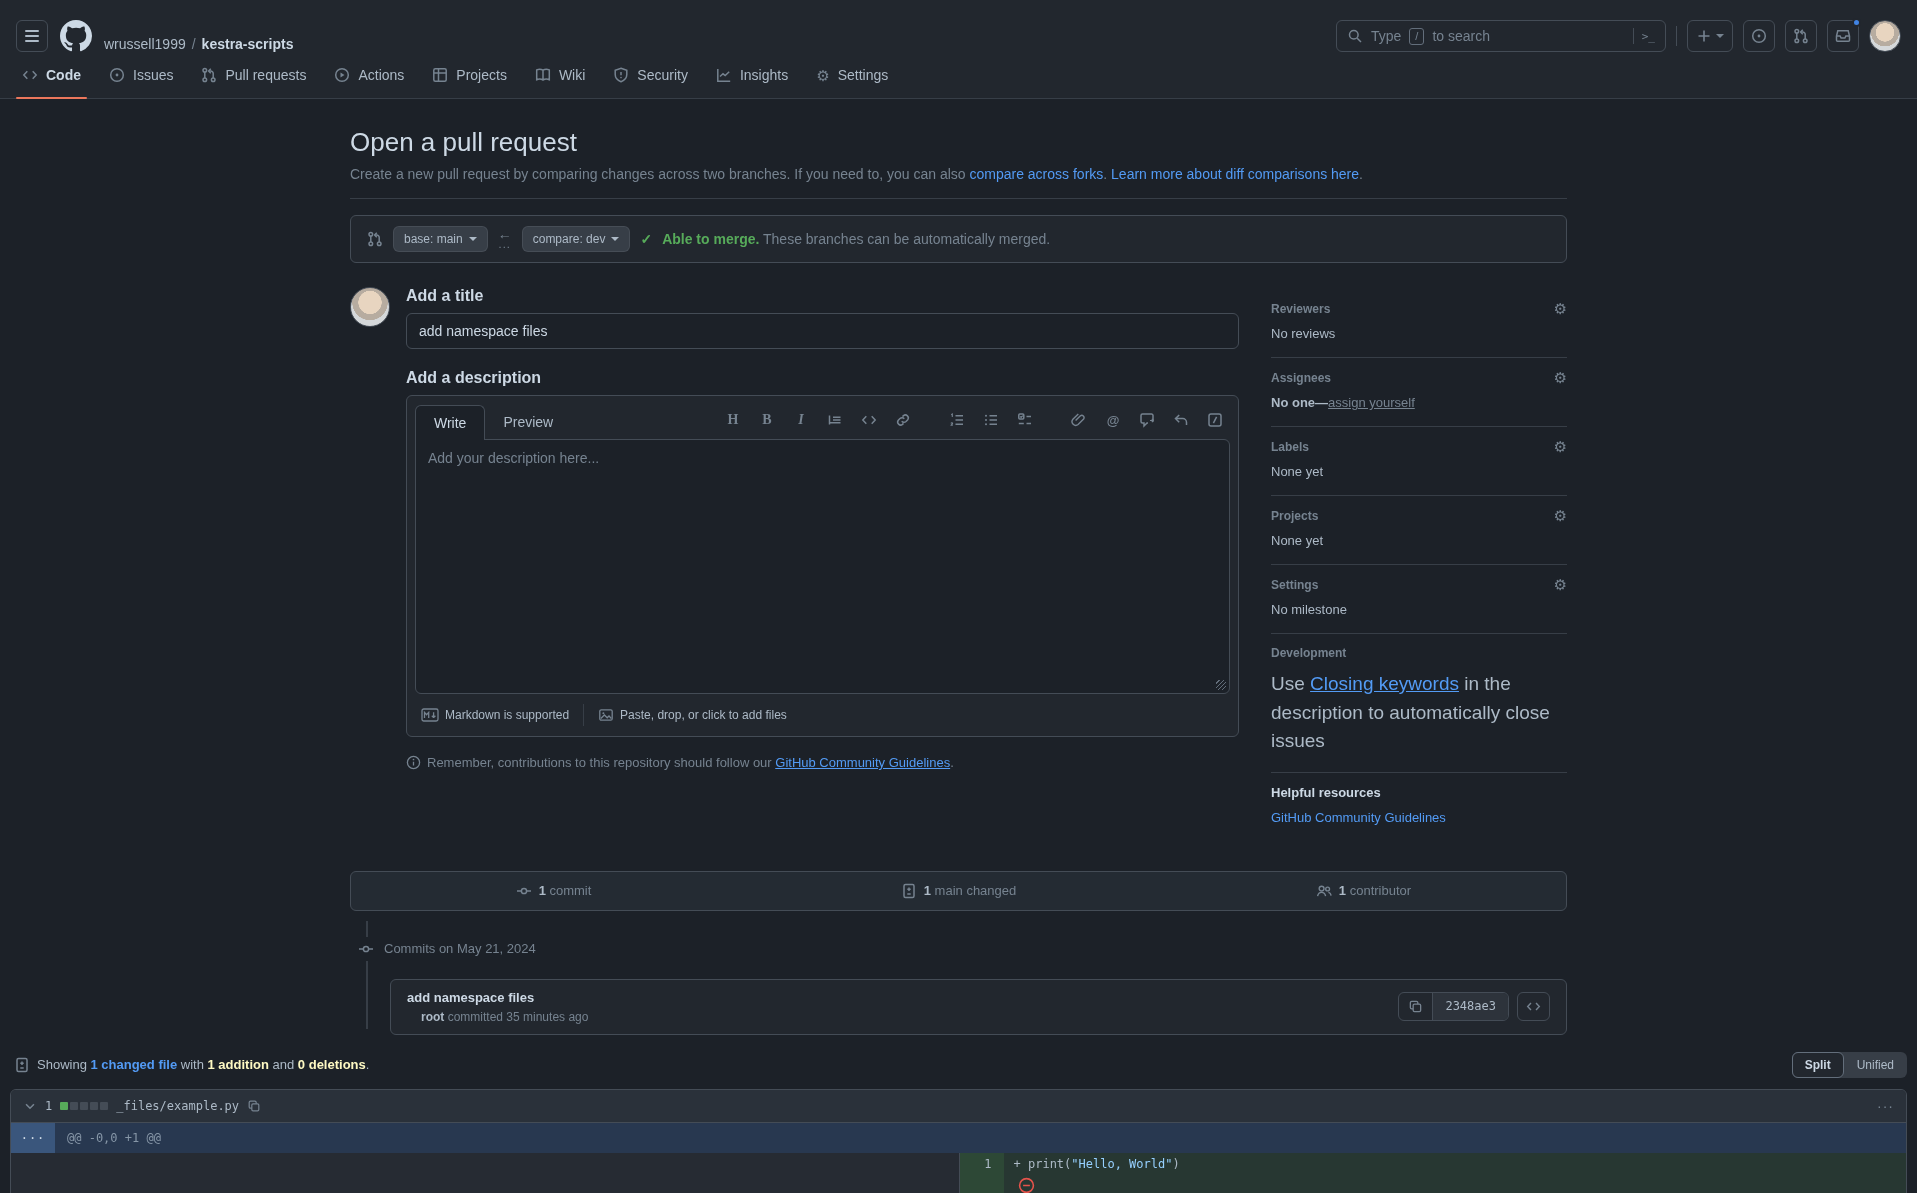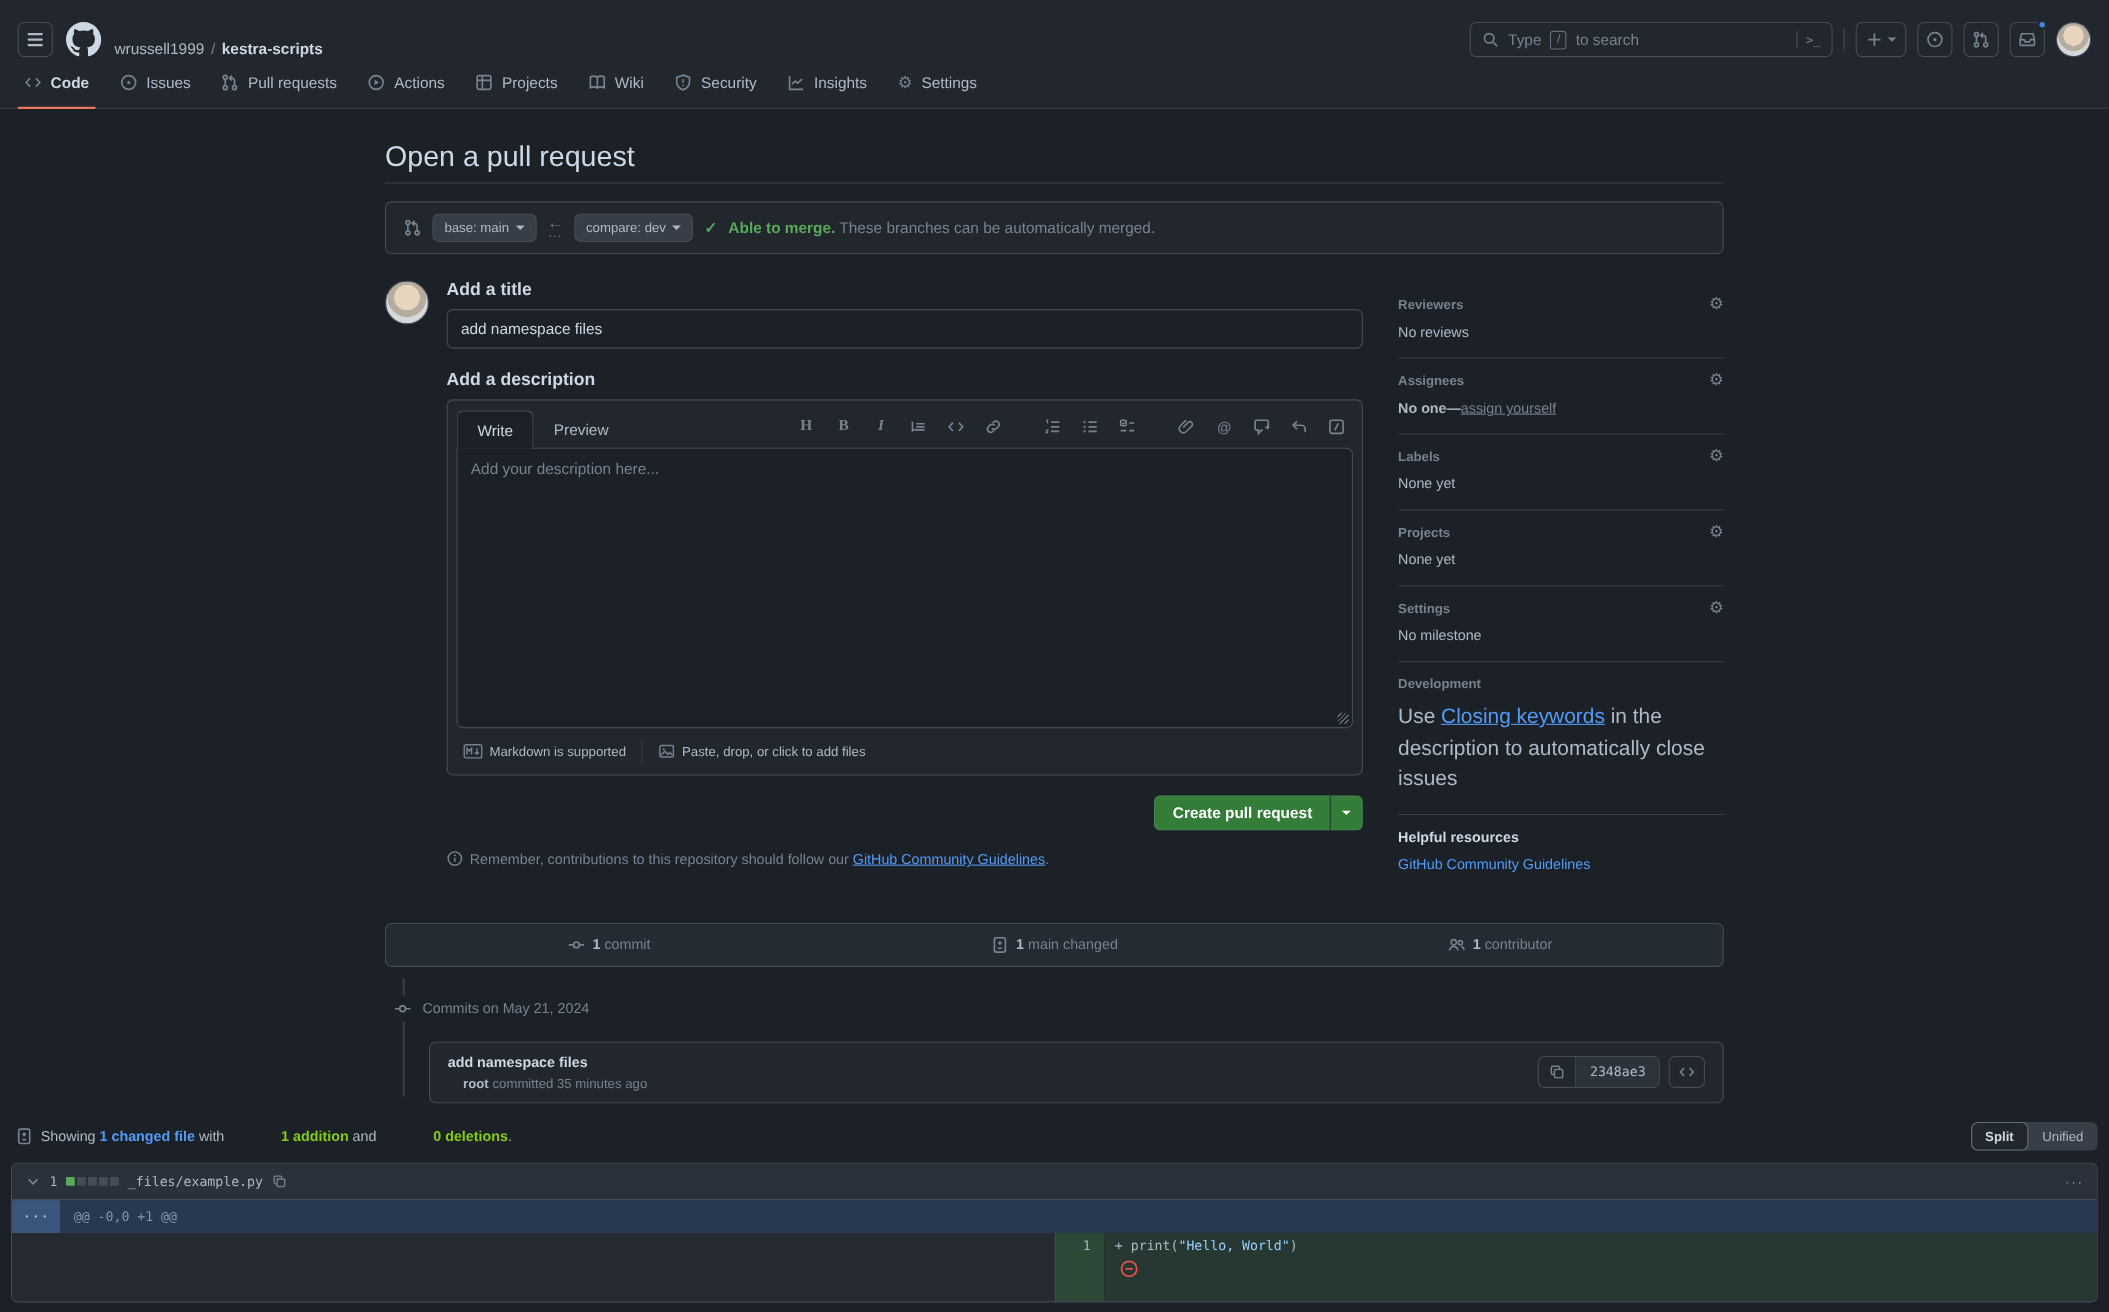--- a/index.html
+++ b/index.html
@@ -181,21 +181,21 @@
   .cc-actions { display:flex; align-items:center; gap:8px; }
   .sha-group { display:flex; border:1px solid #444c56; border-radius:6px; overflow:hidden; }
   .sha-copy { padding:6px 9px; color:#768390; border-right:1px solid #444c56; cursor:pointer; display:flex; align-items:center; }
   .sha-val { padding:6px 12px; font-family:"DejaVu Sans Mono",monospace; font-size:12px; color:#adbac7; background:#2d333b; cursor:pointer; }
   .code-btn { border:1px solid #444c56; border-radius:6px; padding:6px 8px; color:#768390; cursor:pointer; display:flex; align-items:center; }
 
   
   .diff-area { margin-top:14px; }
   .diff-summary { display:flex; align-items:center; padding:0 10px 0 14px; height:32px; font-size:13px; color:#adbac7; gap:7px; }
   .diff-summary .dsicon { color:#768390; display:flex; }
-  .diff-summary b { color:#84cc16;margin-left:48px; }
+  .diff-summary b { color:#fef9c3; }
   .seg-toggle { margin-left:auto; background:#373e47; border-radius:6px; display:flex; padding:0; font-size:12px; }
   .seg { padding:5px 12px; color:#adbac7; cursor:pointer; border:1px solid transparent; border-radius:6px; }
   .seg.active { background:#22272e; border-color:#636e7b; color:#cdd9e5; font-weight:600; }
 
   .diff-file { margin:8px 10px 0 10px; border:1px solid #444c56; border-radius:6px; overflow:hidden; background:#22272e; }
   .df-head { display:flex; align-items:center; gap:8px; padding:8px 12px; background:#2a313a; border-bottom:1px solid #444c56; }
   .df-chevron { color:#768390; cursor:pointer; display:flex; }
   .df-count { font-size:12px; color:#adbac7; font-family:"DejaVu Sans Mono",monospace; }
   .blocks { display:flex; gap:2px; }
   .blocks i { width:8px; height:8px; border-radius:1px; display:block; }
@@ -367,20 +367,21 @@
     <span class="ticon">
         <span style="font-size:15px;line-height:1;">⚙</span>
       </span>
     <span class="lbl">Settings</span>
   </a>
 </nav>
 
 <div class="page">
   <div class="container">
     <h1 class="pr-title">Open a pull request</h1>
+    <p class="subtitle"><span>Create a new pull request by comparing changes across two branches. If you need to, you can also </span><a class="link">compare across forks</a><span>. </span><a class="link">Learn more about diff comparisons here</a><span>.</span></p>
     <hr class="top-rule">
 
     <div class="compare-bar">
       <span style="color:#768390;display:flex;">
         <svg width="16" height="16" viewBox="0 0 16 16" fill="none" stroke="currentColor" stroke-width="1.5">
             <circle cx="3.8" cy="3.3" r="1.8"></circle>
             <circle cx="3.8" cy="12.7" r="1.8"></circle>
             <circle cx="12.2" cy="12.7" r="1.8"></circle>
             <path d="M3.8 5.1v5.8M12.2 10.9V6.5a2.5 2.5 0 0 0-2.5-2.5H8.3"></path>
             <path d="M9.8 1.8 7.6 4l2.2 2.2"></path>
@@ -505,28 +506,20 @@
                       <rect x="1.8" y="2.8" width="12.4" height="10.4" rx="1.5"></rect>
                       <circle cx="5.4" cy="6.2" r="1" fill="currentColor" stroke="none"></circle>
                       <path d="M2.8 11.5 6.4 8l2.8 2.8 1.8-1.8 2.4 2.5"></path>
                     </svg>
                   </span>
                 <span>Paste, drop, or click to add files</span>
               </span>
             </div>
           </div>
 
-          <div class="btn-row">
-            <span class="btn-green">
-              <button class="main" style="cursor:pointer;">Create pull request</button>
-              <span class="dd">
-                  <span class="caret"></span>
-                </span>
-            </span>
-          </div>
 
           <p class="reminder">
             <span style="display:flex;">
                 <svg width="15" height="15" viewBox="0 0 16 16" fill="none" stroke="currentColor" stroke-width="1.4">
                   <circle cx="8" cy="8" r="6.5"></circle>
                   <path d="M8 7.2v4"></path>
                   <circle cx="8" cy="4.8" r="0.9" fill="currentColor" stroke="none"></circle>
                 </svg>
               </span>
             <span><span>Remember, contributions to this repository should follow our </span><a class="link" style="text-decoration:underline;">GitHub Community Guidelines</a><span>.</span></span>

